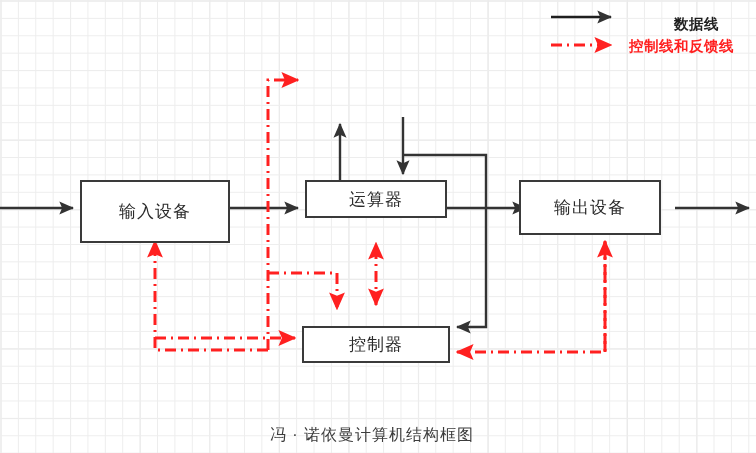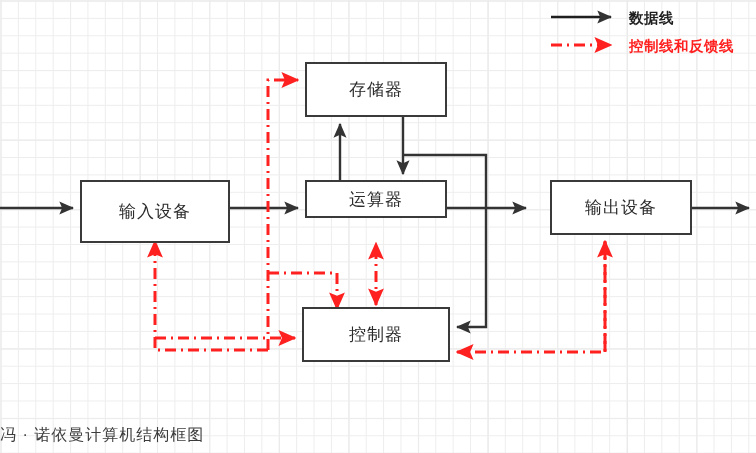--- a/index.html
+++ b/index.html
@@ -57,20 +57,21 @@
     font-weight: bold;
     letter-spacing: 0.5px;
     white-space: nowrap;
     z-index: 4;
   }
   #legend-data-label { color: #1f1f1f; }
   #legend-control-label { color: #ff2020; }
   .caption {
     position: absolute;
     width: 744px;
+    text-align: center;
     font-size: 16px;
     color: #3c3c3c;
     letter-spacing: 1px;
     z-index: 4;
   }
 </style>
 </head>
 <body>
 
 <div id="canvas">
@@ -127,35 +128,32 @@
     </g>
     <g stroke="#ff2020" stroke-width="3" fill="none" stroke-dasharray="11 5 2 5">
       <path d="M 551 45 L 611 45" marker-end="url(#ah-red)"></path>
     </g>
   </svg>
 
   <div class="node-box" style="left:80px; top:180px; width:150px; height:63px;">
     <span>输入设备</span>
   </div>
 
-  <div class="node-box" style="left:305px; top:62px; width:142px; height:55px;">
-    <span>存储器</span>
-  </div>
 
   <div class="node-box" style="left:305px; top:180px; width:142px; height:38px;">
     <span>运算器</span>
   </div>
 
-  <div class="node-box" style="left:302px; top:307px; width:148px; height:55px;">
+  <div class="node-box" style="left:302px; top:326px; width:148px; height:37px;">
     <span>控制器</span>
   </div>
 
-  <div class="node-box" style="left:550px; top:180px; width:142px; height:55px;">
+  <div class="node-box" style="left:519px; top:180px; width:142px; height:55px;">
     <span>输出设备</span>
   </div>
 
-  <div class="legend-label" id="legend-data-label" style="left:629px; top:9px;">数据线</div>
+  <div class="legend-label" id="legend-data-label" style="left:629px; top:15px;padding-left:45px;">数据线</div>
 
   <div class="legend-label" id="legend-control-label" style="left:629px; top:37px;">控制线和反馈线</div>
 
   <div class="caption" style="left:0; top:425px;">冯 · 诺依曼计算机结构框图</div>
 
 </div>
 
 </body></html>

